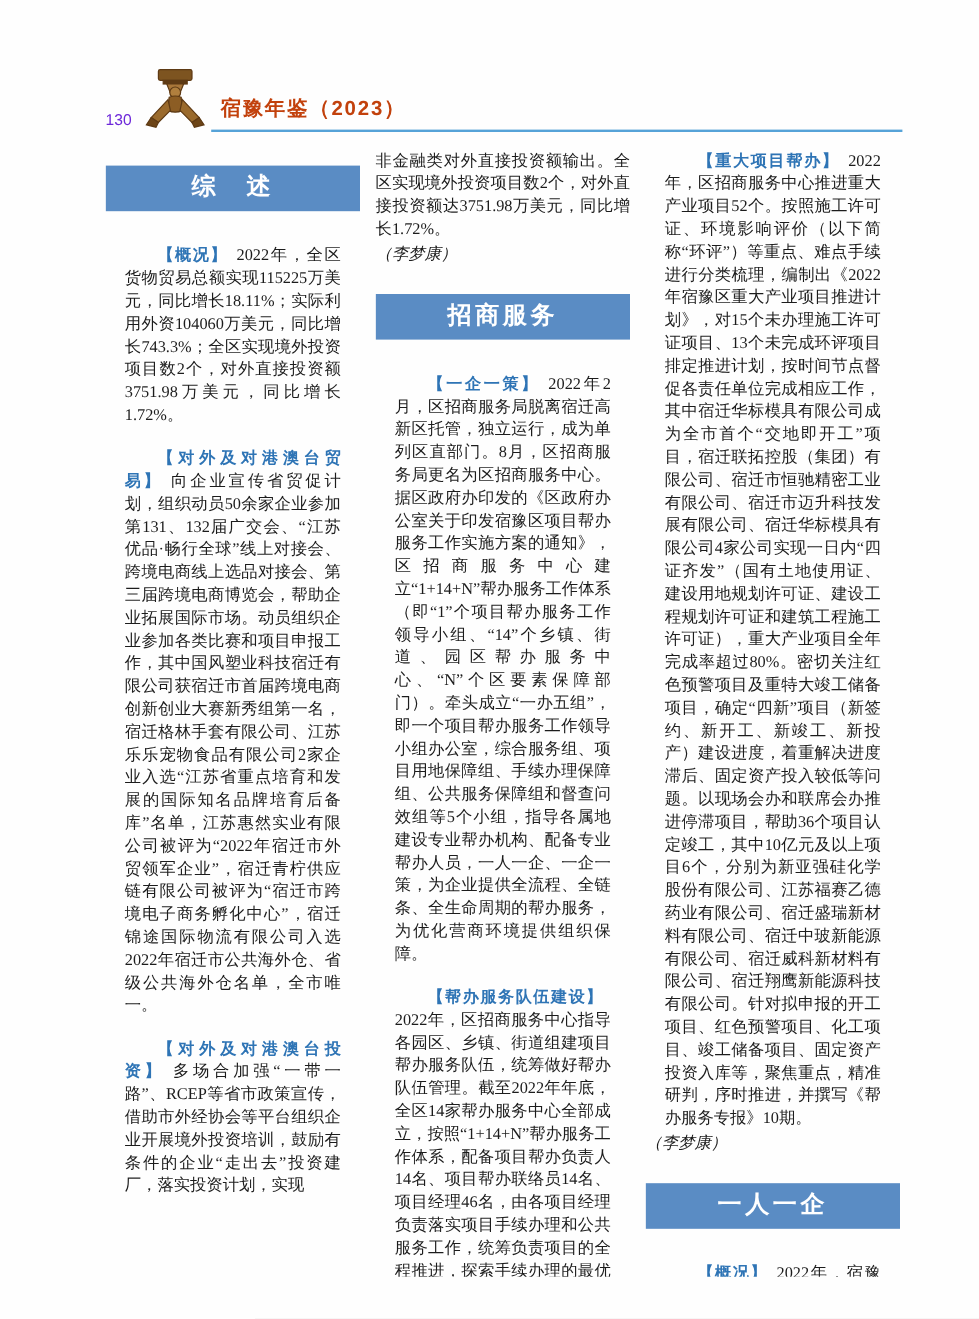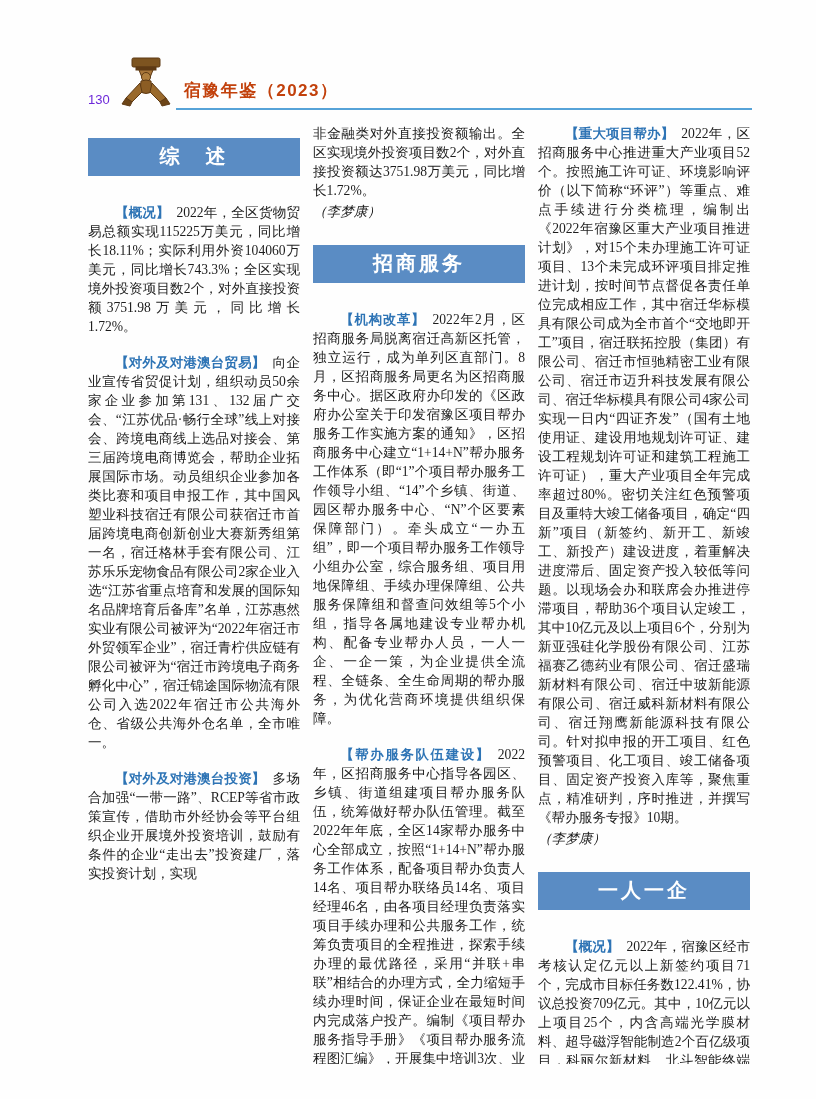--- a/index.html
+++ b/index.html
@@ -25,21 +25,21 @@
     text-align:justify;font-size:13.6px;line-height:19px;
   }
   .banner{
     background:#5a8cc4;color:#ffffff;text-align:center;
     font-family:"Liberation Sans","DejaVu Sans",sans-serif;
     font-weight:bold;font-size:20px;letter-spacing:3px;
     padding:9px 0 10px;text-indent:0;
   }
   .banner.b-top{margin:14px 0 27px;}
   .banner.b-mid{margin:24px 0 27px;}
-  .para{text-indent:2em;margin:0 0 17px;}
+  .para{text-indent:2em;margin:0 16px 17px;}
   .para.tight{margin-bottom:0;}
   .cont{text-indent:0;margin:0;}
   .label{
     color:#2e74b5;font-weight:bold;
     font-family:"Liberation Sans","DejaVu Sans",sans-serif;
     margin-right:7px;font-size:13.4px;
   }
   .sig{text-align:left;font-style:italic;padding-right:12px;margin:2px 0 0;}
   .sig.gap{margin-bottom:4px;}
 </style>
@@ -74,21 +74,21 @@
       <div class="banner b-top">综　述</div>
       <p class="para"><span class="label">【概况】</span><span>2022年，全区货物贸易总额实现115225万美元，同比增长18.11%；实际利用外资104060万美元，同比增长743.3%；全区实现境外投资项目数2个，对外直接投资额3751.98万美元，同比增长1.72%。</span></p>
       <p class="para"><span class="label">【对外及对港澳台贸易】</span><span>向企业宣传省贸促计划，组织动员50余家企业参加第131、132届广交会、“江苏优品·畅行全球”线上对接会、跨境电商线上选品对接会、第三届跨境电商博览会，帮助企业拓展国际市场。动员组织企业参加各类比赛和项目申报工作，其中国风塑业科技宿迁有限公司获宿迁市首届跨境电商创新创业大赛新秀组第一名，宿迁格林手套有限公司、江苏乐乐宠物食品有限公司2家企业入选“江苏省重点培育和发展的国际知名品牌培育后备库”名单，江苏惠然实业有限公司被评为“2022年宿迁市外贸领军企业”，宿迁青柠供应链有限公司被评为“宿迁市跨境电子商务孵化中心”，宿迁锦途国际物流有限公司入选2022年宿迁市公共海外仓、省级公共海外仓名单，全市唯一。</span></p>
       <p class="para tight"><span class="label">【对外及对港澳台投资】</span><span>多场合加强“一带一路”、RCEP等省市政策宣传，借助市外经协会等平台组织企业开展境外投资培训，鼓励有条件的企业“走出去”投资建厂，落实投资计划，实现</span></p>
     </div>
 
     <div class="col">
       <p class="cont">非金融类对外直接投资额输出。全区实现境外投资项目数2个，对外直接投资额达3751.98万美元，同比增长1.72%。</p>
       <p class="sig gap">（李梦康）</p>
       <div class="banner b-mid">招商服务</div>
-      <p class="para"><span class="label">【机构改革】</span><span>2022年2月，区招商服务局脱离宿迁高新区托管，独立运行，成为单列区直部门。8月，区招商服务局更名为区招商服务中心。据区政府办印发的《区政府办公室关于印发宿豫区项目帮办服务工作实施方案的通知》，区招商服务中心建立“1+14+N”帮办服务工作体系（即“1”个项目帮办服务工作领导小组、“14”个乡镇、街道、园区帮办服务中心、“N”个区要素保障部门）。牵头成立“一办五组”，即一个项目帮办服务工作领导小组办公室，综合服务组、项目用地保障组、手续办理保障组、公共服务保障组和督查问效组等5个小组，指导各属地建设专业帮办机构、配备专业帮办人员，一人一企、一企一策，为企业提供全流程、全链条、全生命周期的帮办服务，为优化营商环境提供组织保障。</span></p>
+      <p class="para"><span class="label">【一企一策】</span><span>2022年2月，区招商服务局脱离宿迁高新区托管，独立运行，成为单列区直部门。8月，区招商服务局更名为区招商服务中心。据区政府办印发的《区政府办公室关于印发宿豫区项目帮办服务工作实施方案的通知》，区招商服务中心建立“1+14+N”帮办服务工作体系（即“1”个项目帮办服务工作领导小组、“14”个乡镇、街道、园区帮办服务中心、“N”个区要素保障部门）。牵头成立“一办五组”，即一个项目帮办服务工作领导小组办公室，综合服务组、项目用地保障组、手续办理保障组、公共服务保障组和督查问效组等5个小组，指导各属地建设专业帮办机构、配备专业帮办人员，一人一企、一企一策，为企业提供全流程、全链条、全生命周期的帮办服务，为优化营商环境提供组织保障。</span></p>
       <p class="para tight"><span class="label">【帮办服务队伍建设】</span><span>2022年，区招商服务中心指导各园区、乡镇、街道组建项目帮办服务队伍，统筹做好帮办队伍管理。截至2022年年底，全区14家帮办服务中心全部成立，按照“1+14+N”帮办服务工作体系，配备项目帮办负责人14名、项目帮办联络员14名、项目经理46名，由各项目经理负责落实项目手续办理和公共服务工作，统筹负责项目的全程推进，探索手续办理的最优路径，采用“并联+串联”相结合的办理方式，全力缩短手续办理时间，保证企业在最短时间内完成落户投产。编制《项目帮办服务指导手册》《项目帮办服务流程图汇编》，开展集中培训3次、业务交流6次，受训人数达200人次。</span></p>
     </div>
 
     <div class="col">
       <p class="para tight"><span class="label">【重大项目帮办】</span><span>2022年，区招商服务中心推进重大产业项目52个。按照施工许可证、环境影响评价（以下简称“环评”）等重点、难点手续进行分类梳理，编制出《2022年宿豫区重大产业项目推进计划》，对15个未办理施工许可证项目、13个未完成环评项目排定推进计划，按时间节点督促各责任单位完成相应工作，其中宿迁华标模具有限公司成为全市首个“交地即开工”项目，宿迁联拓控股（集团）有限公司、宿迁市恒驰精密工业有限公司、宿迁市迈升科技发展有限公司、宿迁华标模具有限公司4家公司实现一日内“四证齐发”（国有土地使用证、建设用地规划许可证、建设工程规划许可证和建筑工程施工许可证），重大产业项目全年完成率超过80%。密切关注红色预警项目及重特大竣工储备项目，确定“四新”项目（新签约、新开工、新竣工、新投产）建设进度，着重解决进度滞后、固定资产投入较低等问题。以现场会办和联席会办推进停滞项目，帮助36个项目认定竣工，其中10亿元及以上项目6个，分别为新亚强硅化学股份有限公司、江苏福赛乙德药业有限公司、宿迁盛瑞新材料有限公司、宿迁中玻新能源有限公司、宿迁威科新材料有限公司、宿迁翔鹰新能源科技有限公司。针对拟申报的开工项目、红色预警项目、化工项目、竣工储备项目、固定资产投资入库等，聚焦重点，精准研判，序时推进，并撰写《帮办服务专报》10期。</span></p>
       <p class="sig gap">（李梦康）</p>
       <div class="banner b-mid">一人一企</div>
       <p class="para tight"><span class="label">【概况】</span><span>2022年，宿豫区经市考核认定亿元以上新签约项目71个，完成市目标任务数122.41%，协议总投资709亿元。其中，10亿元以上项目25个，内含高端光学膜材料、超导磁浮智能制造2个百亿级项目，科丽尔新材料、北斗智能终端制造2个50亿级项目；5亿元—10亿元项目11个；1亿元—</span></p>
     </div>
 

